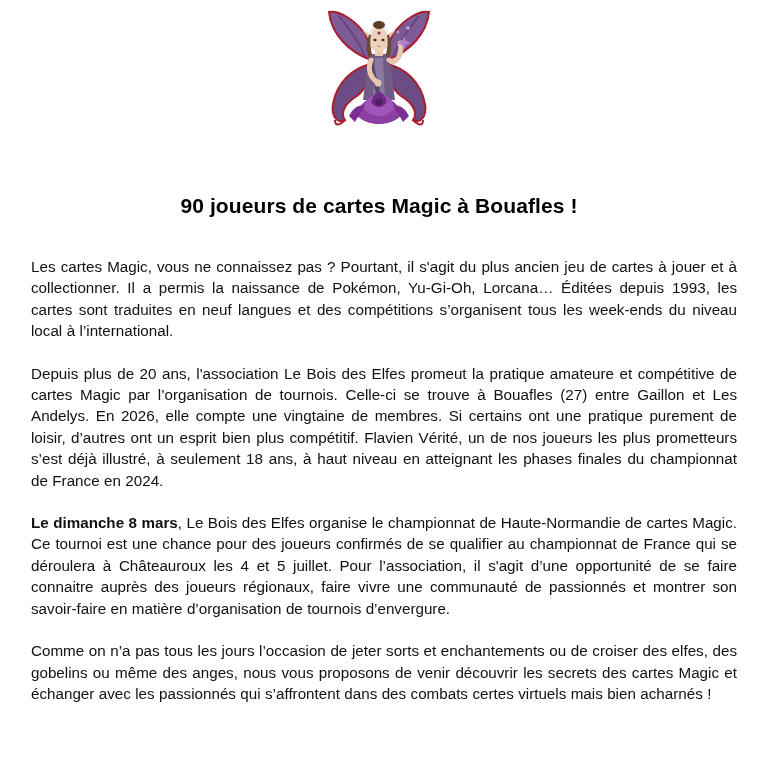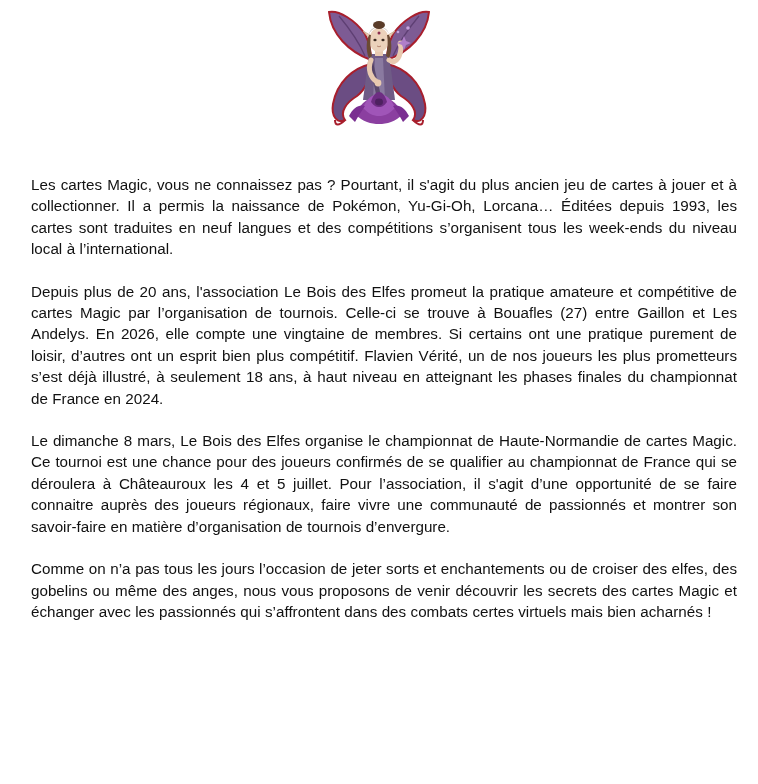--- a/index.html
+++ b/index.html
@@ -59,21 +59,21 @@
     line-height: 21.4px;
     margin: 0 0 21px 0;
     color: #111111;
     word-spacing: 0.2px;
     hyphens: none;
   }
   .para:last-child {
     margin-bottom: 0;
   }
   .para b {
-    font-weight: normal;
+    font-weight: bold;
   }
   .para-last-line-natural {
     text-align-last: left;
   }
 </style>
 </head>
 <body>
 
 <div class="page">
 
@@ -133,20 +133,21 @@
       <path d="M40 114 C 44 106, 50 102, 56 104 C 52 110, 48 116, 46 120 Z" fill="#7a2f91"></path>
       <path d="M100 114 C 96 106, 90 102, 84 104 C 88 110, 92 116, 94 120 Z" fill="#7a2f91"></path>
 
       <ellipse cx="70" cy="100" rx="4" ry="3.4" fill="#4e2160"></ellipse>
 
       <path d="M36 118 C 30 124, 26 124, 26 118" stroke="#a81f2d" stroke-width="2" fill="none"></path>
       <path d="M104 118 C 110 124, 114 124, 114 118" stroke="#a81f2d" stroke-width="2" fill="none"></path>
     </svg>
   </div>
 
+  <h1 class="title">90 joueurs de cartes Magic à Bouafles !</h1>
 
   <div class="body-wrap">
 
     <p class="para">
       <span>Les cartes Magic, vous ne connaissez pas ? Pourtant, il s'agit du plus ancien jeu de cartes à jouer et à collectionner. Il a permis la naissance de Pokémon, Yu-Gi-Oh, Lorcana… Éditées depuis 1993, les cartes sont traduites en neuf langues et des compétitions s’organisent tous les week-ends du niveau local à l’international.</span>
     </p>
 
     <p class="para">
       <span>Depuis plus de 20 ans, l'association Le Bois des Elfes promeut la pratique amateure et compétitive de cartes Magic par l’organisation de tournois. Celle-ci se trouve à Bouafles (27) entre Gaillon et Les Andelys. En 2026, elle compte une vingtaine de membres. Si certains ont une pratique purement de loisir, d’autres ont un esprit  bien plus compétitif. Flavien Vérité, un de nos joueurs les plus prometteurs s’est déjà illustré, à seulement 18 ans, à haut niveau en atteignant les phases finales du championnat de France en 2024.</span>
     </p>

